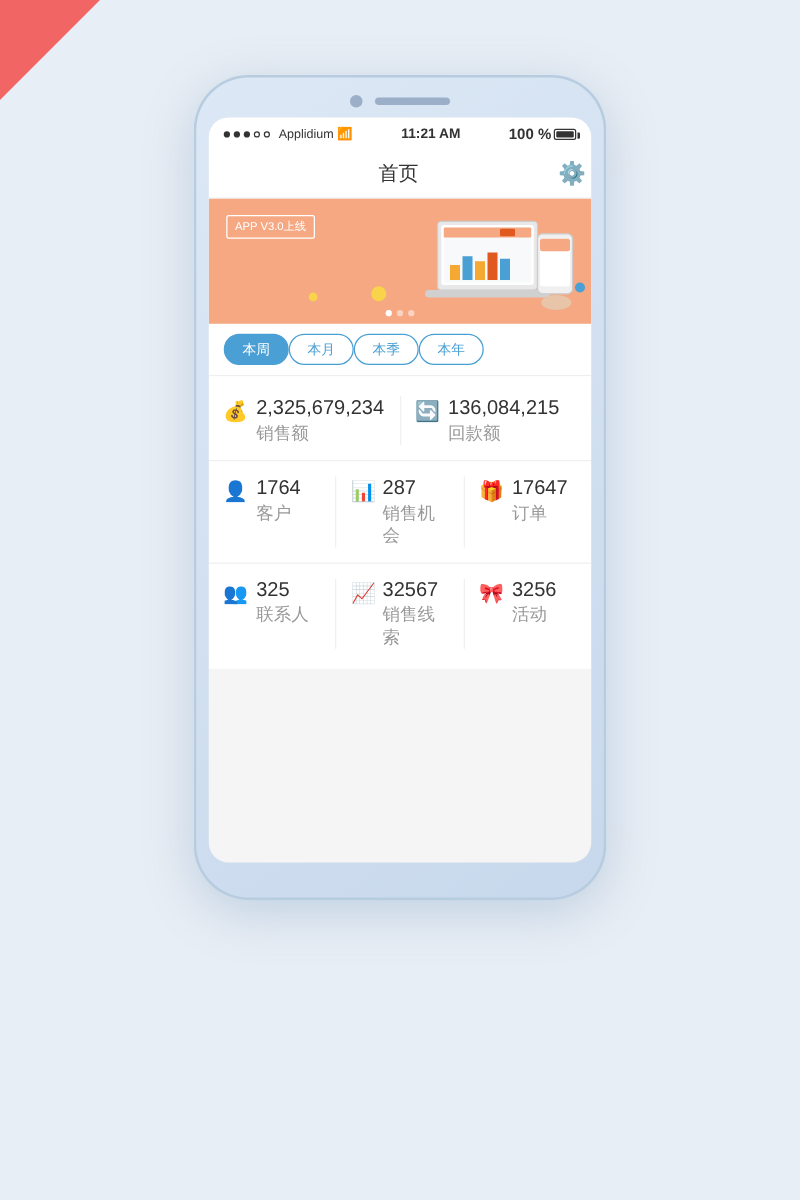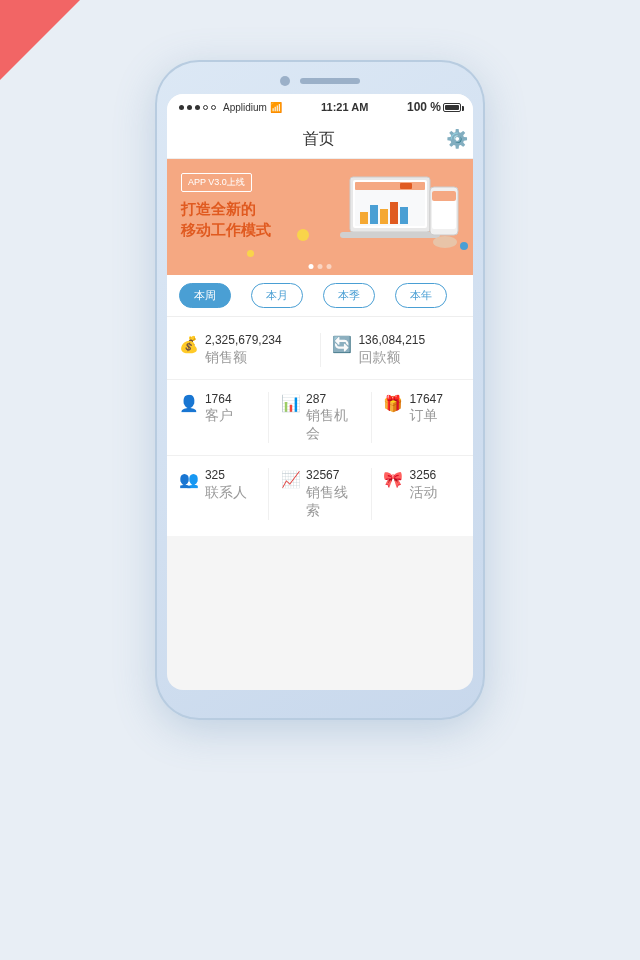--- a/index.html
+++ b/index.html
@@ -152,21 +152,21 @@
     .gear-icon {
       color: #5ba3d9;
       font-size: 18px;
     }
 
     
     .banner {
       background: #f5a882;
       padding: 12px 14px;
       position: relative;
-      height: 116px;
+      height: 100px;
       overflow: hidden;
     }
     .banner-tag {
       display: inline-block;
       border: 1.5px solid white;
       color: white;
       font-size: 9px;
       padding: 2px 6px;
       border-radius: 2px;
       margin-bottom: 6px;
@@ -226,21 +226,21 @@
       height: 2px;
       background: #4a9fd4;
       border-radius: 1px;
     }
 
     
     .filter-row {
       background: white;
       padding: 8px 12px;
       display: flex;
-      gap: 20px;
+      gap: 0;
       border-bottom: 1px solid #eee;
     }
     .filter-btn {
       padding: 4px 14px;
       border-radius: 20px;
       font-size: 11px;
       border: 1.5px solid #4a9fd4;
       color: #4a9fd4;
       background: white;
       cursor: pointer;
@@ -268,21 +268,21 @@
       align-items: flex-start;
       gap: 6px;
     }
     .stat-icon {
       font-size: 16px;
       margin-top: 2px;
       min-width: 18px;
     }
     .stat-content {}
     .stat-value {
-      font-size: 12px;
+      font-size: 16px;
       color: #333;
       font-weight: 500;
       line-height: 1.3;
     }
     .stat-label {
       font-size: 14px;
       color: #999;
     }
     .stat-divider {
       width: 1px;
@@ -336,24 +336,20 @@
       </div>
 
       <div class="banner">
         
         <div class="banner-circle" style="width:12px;height:12px;background:#f9d44a;left:130px;top:70px;"></div>
         <div class="banner-circle" style="width:9px;height:9px;background:#5ac85a;right:20px;top:50px;"></div>
         <div class="banner-circle" style="width:8px;height:8px;background:#4a9fd4;right:5px;bottom:25px;"></div>
         <div class="banner-circle" style="width:7px;height:7px;background:#f9d44a;left:80px;bottom:18px;"></div>
 
         <div class="banner-tag">APP V3.0上线</div>
-        <div class="banner-text">
-          <span>打造全新的</span><br>
-          <span>移动工作模式</span>
-        </div>
 
         
         <div class="banner-illustration">
           <svg viewBox="0 0 130 90" xmlns="http://www.w3.org/2000/svg" class="laptop-svg">
 
             <rect x="15" y="10" width="80" height="55" rx="3" fill="#e8e8e8" stroke="#ccc" stroke-width="1"></rect>
             <rect x="18" y="13" width="74" height="48" rx="2" fill="#fff"></rect>
 
             <rect x="20" y="15" width="70" height="44" rx="1" fill="#f8f9fa"></rect>
 

